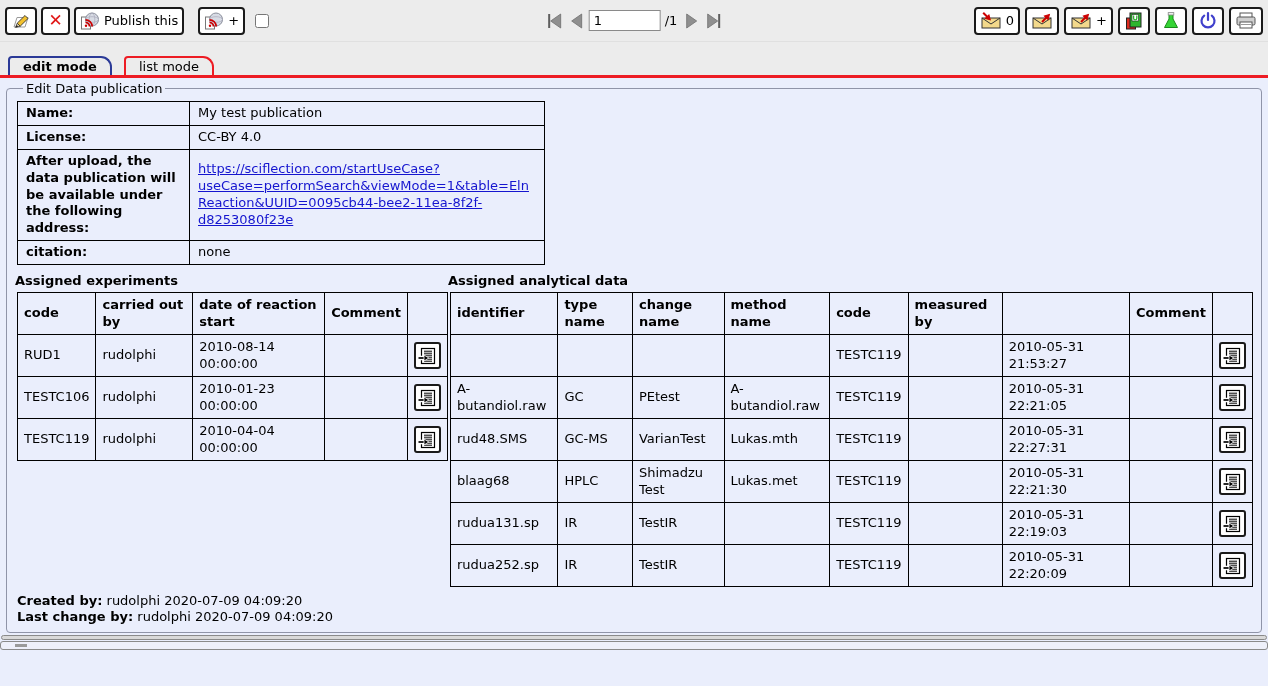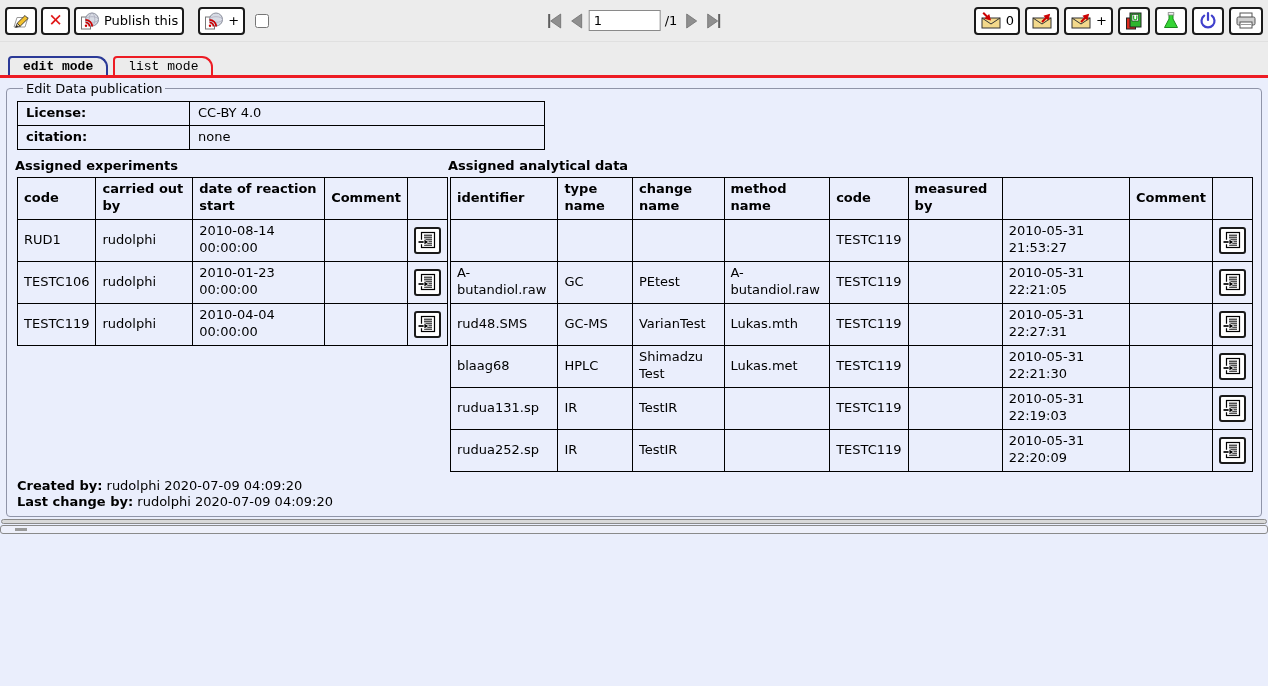--- a/index.html
+++ b/index.html
@@ -34,23 +34,22 @@
   .red-x{color:#e11818;font-size:17px;line-height:1;font-weight:400;}
   .tb-check{width:14px;height:14px;margin-left:6px;}
   
   .pagination{position:absolute;left:50%;transform:translateX(-50%);display:flex;align-items:center;gap:2px;}
   .nav-btn{background:transparent;border:none;padding:0 1px;cursor:pointer;display:inline-flex;align-items:center;}
   .page-input{width:72px;height:21px;border:1px solid #8a8a8a;background:#fff;font-size:13px;font-family:inherit;padding:1px 4px;}
   .page-total{font-size:13px;margin:0 2px;}
   
   .tabbar{
     background:var(--toolbar-bg);
-    padding:14px 8px 0;display:flex;gap:5px;
+    padding:14px 8px 0;display:flex;gap:12px;
     border-bottom:3px solid var(--accent-red);
-    font-family:Liberation Mono, monospace;
   }
   .tab{
     height:19px;padding:1px 13px 0;line-height:16px;
     border:2px solid var(--accent-blue);border-bottom:none;
     border-radius:4px 11px 0 0;background:var(--toolbar-bg);
     font-weight:bold;cursor:pointer;
   }
   .tab.inactive{border-color:var(--accent-red);font-weight:normal;}
   
   .content{background:var(--content-bg);padding:1px 0 0;}
@@ -229,22 +228,30 @@
     <div class="tab inactive">list mode</div>
   </div>
 
   <div class="content">
     <fieldset class="panel">
       <legend>Edit Data publication</legend>
 
       <table class="props">
         <tbody id="props-body">
             <tr>
+              <th>Name:</th>
+              <td>My test publication</td>
+            </tr>
+            <tr>
               <th>License:</th>
               <td>CC-BY 4.0</td>
+            </tr>
+            <tr>
+              <th>After upload, the data publication will be available under the following address:</th>
+              <td><a href="#" class="publink">https://sciflection.com/startUseCase?useCase=performSearch&amp;viewMode=1&amp;table=ElnReaction&amp;UUID=0095cb44-bee2-11ea-8f2f-d8253080f23e</a></td>
             </tr>
             <tr>
               <th>citation:</th>
               <td>none</td>
             </tr>
           </tbody>
       </table>
 
       <div class="two-col">
         <div class="col-left">

